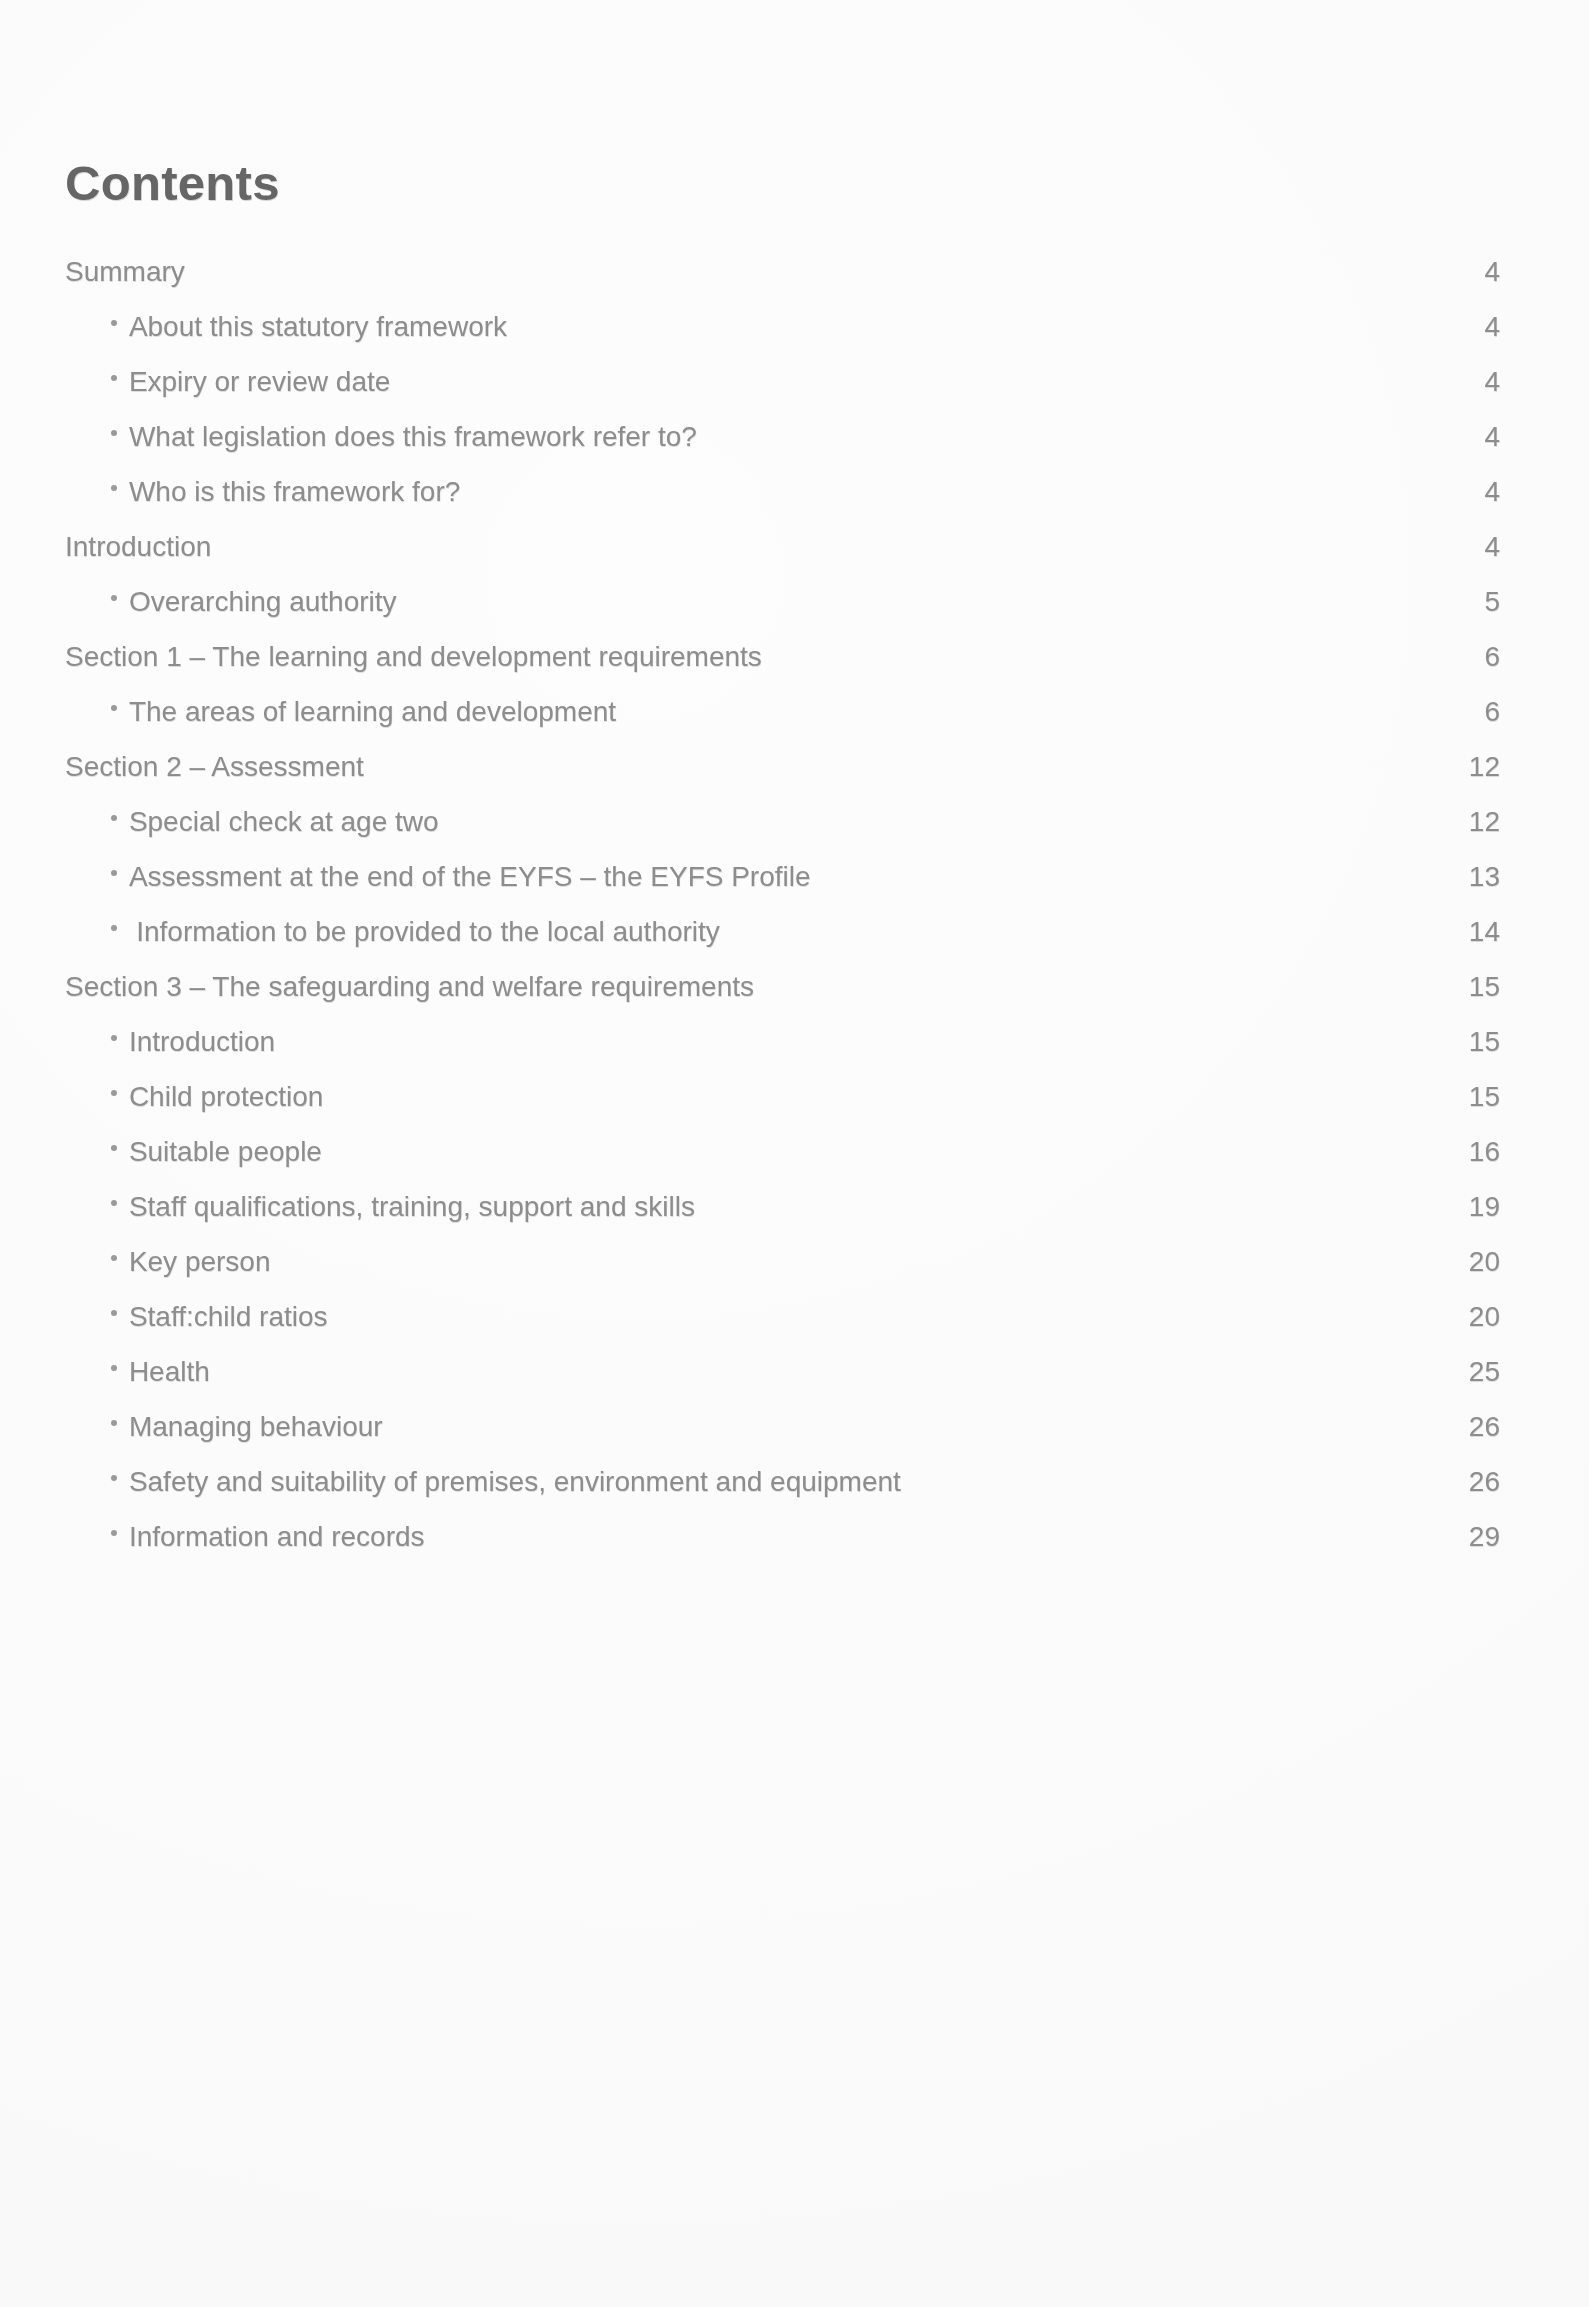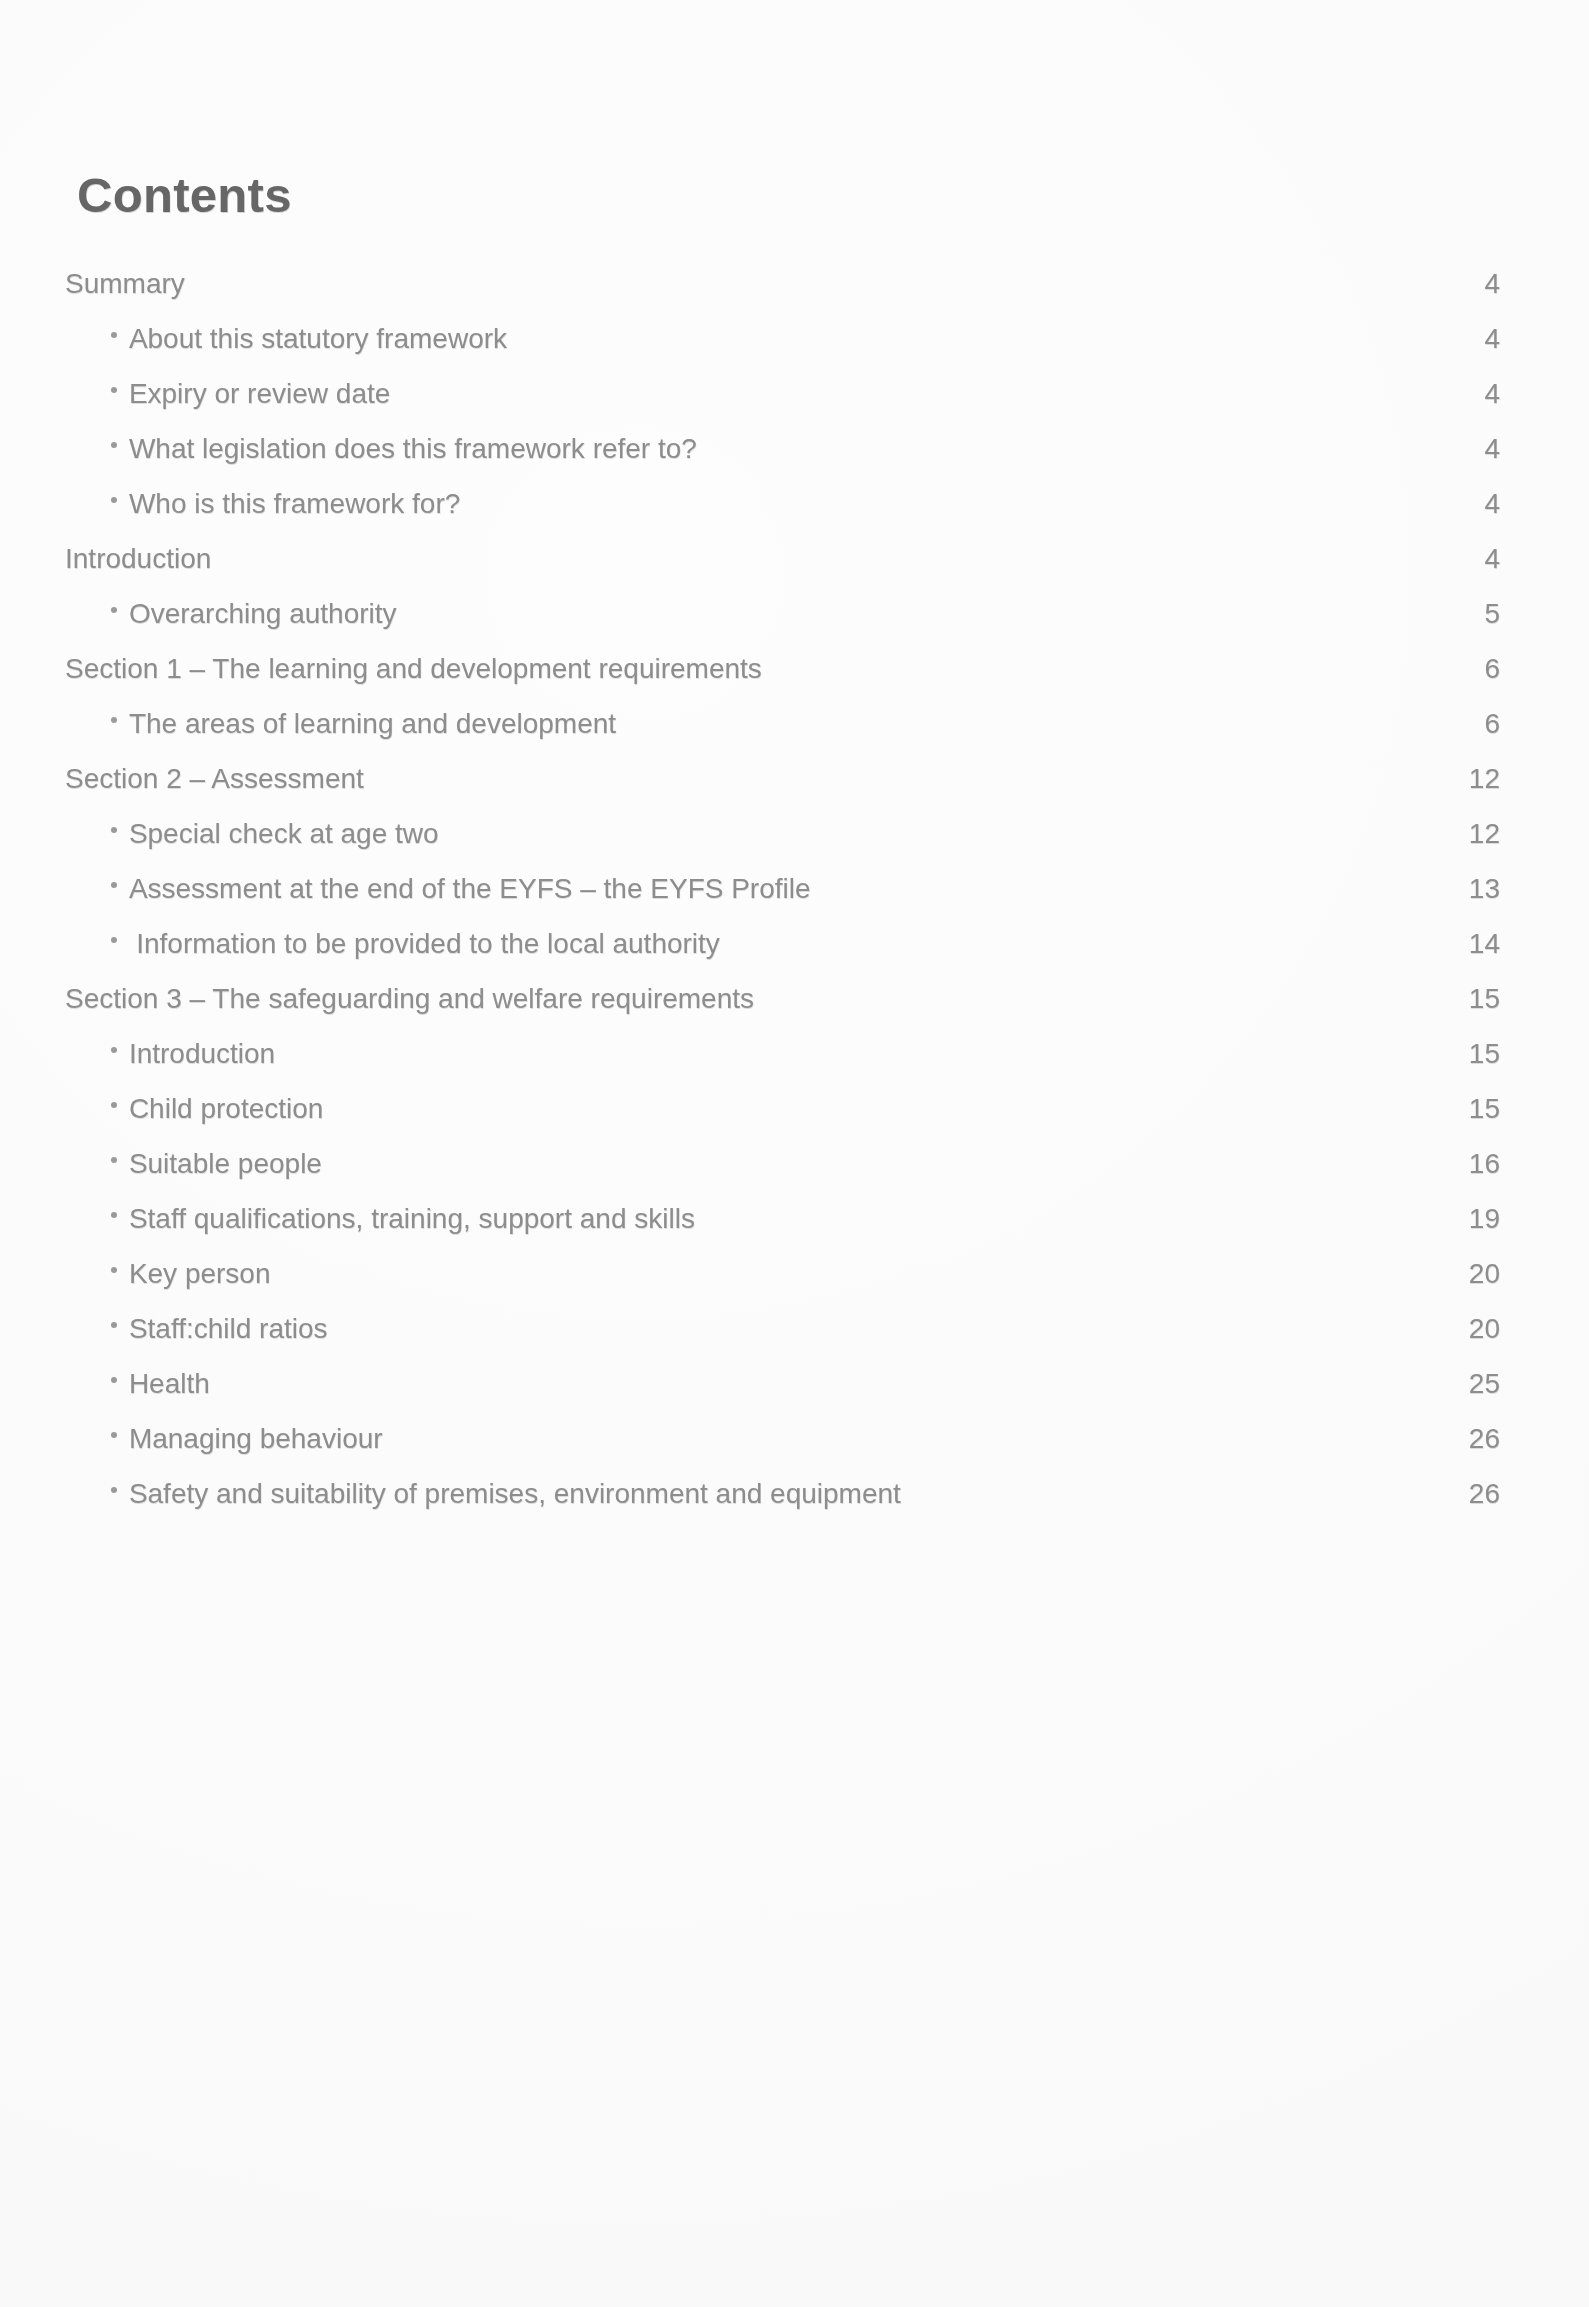--- a/index.html
+++ b/index.html
@@ -33,21 +33,21 @@
     top: 0;
     width: 1435px;
   }
 
   
   #contents-title {
     font-size: 49px;
     font-weight: bold;
     color: #666666;
     letter-spacing: 0.3px;
-    margin: 12px;
+    margin: 0;
     padding-top: 159px;
     line-height: 1.0;
     text-shadow: 0.7px 0.7px 0 rgba(120,120,120,0.30);
   }
 
   
   .toc-list {
     margin: 0;
     padding: 0;
     list-style: none;
@@ -233,17 +233,22 @@
         <li class="toc-row level-1">
           <span class="row-label"><span class="bullet-dot"></span><span>Managing behaviour</span></span>
           <span class="row-filler"></span>
           <span class="row-page">26</span>
         </li>
         <li class="toc-row level-1">
           <span class="row-label"><span class="bullet-dot"></span><span>Safety and suitability of premises, environment and equipment</span></span>
           <span class="row-filler"></span>
           <span class="row-page">26</span>
         </li>
+        <li class="toc-row level-1">
+          <span class="row-label"><span class="bullet-dot"></span><span>Information and records</span></span>
+          <span class="row-filler"></span>
+          <span class="row-page">29</span>
+        </li>
       </ul>
 
   </div>
 </div>
 
 
 </body></html>

